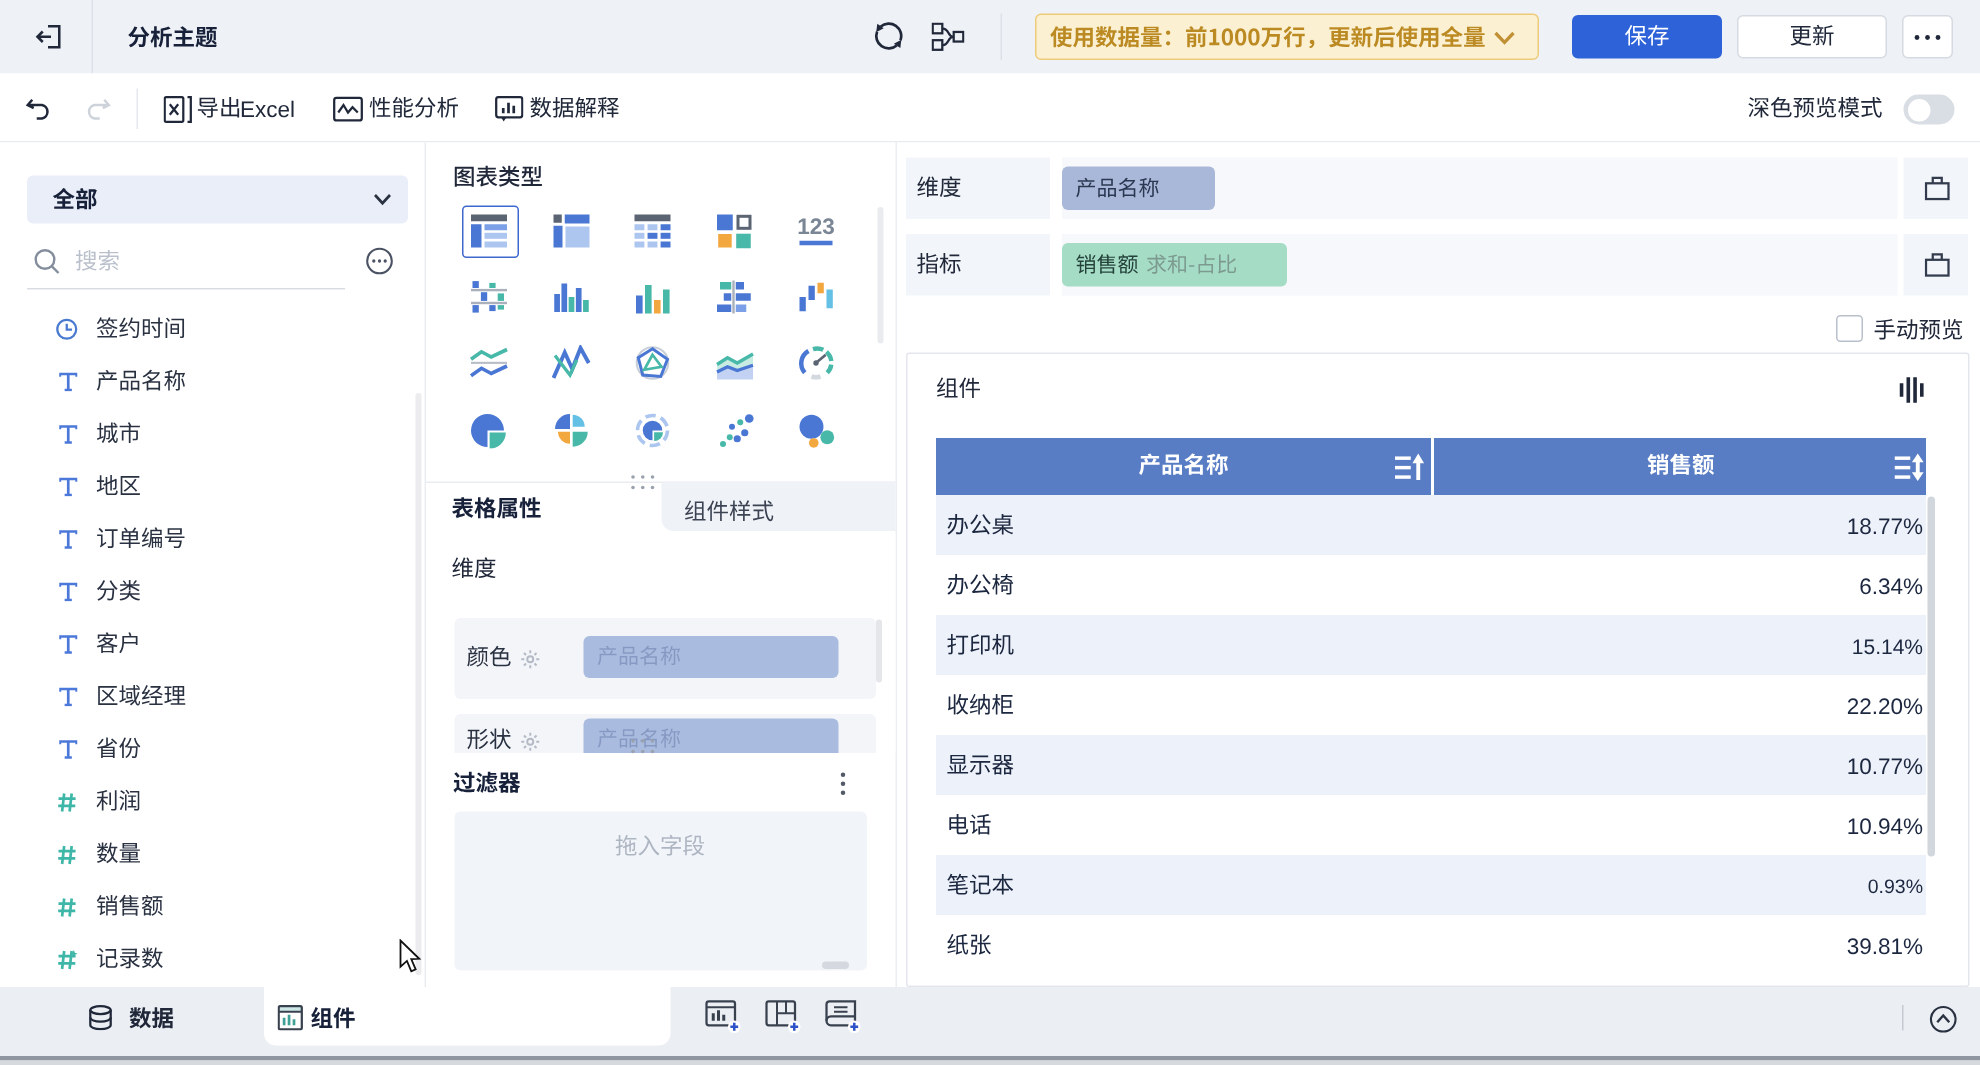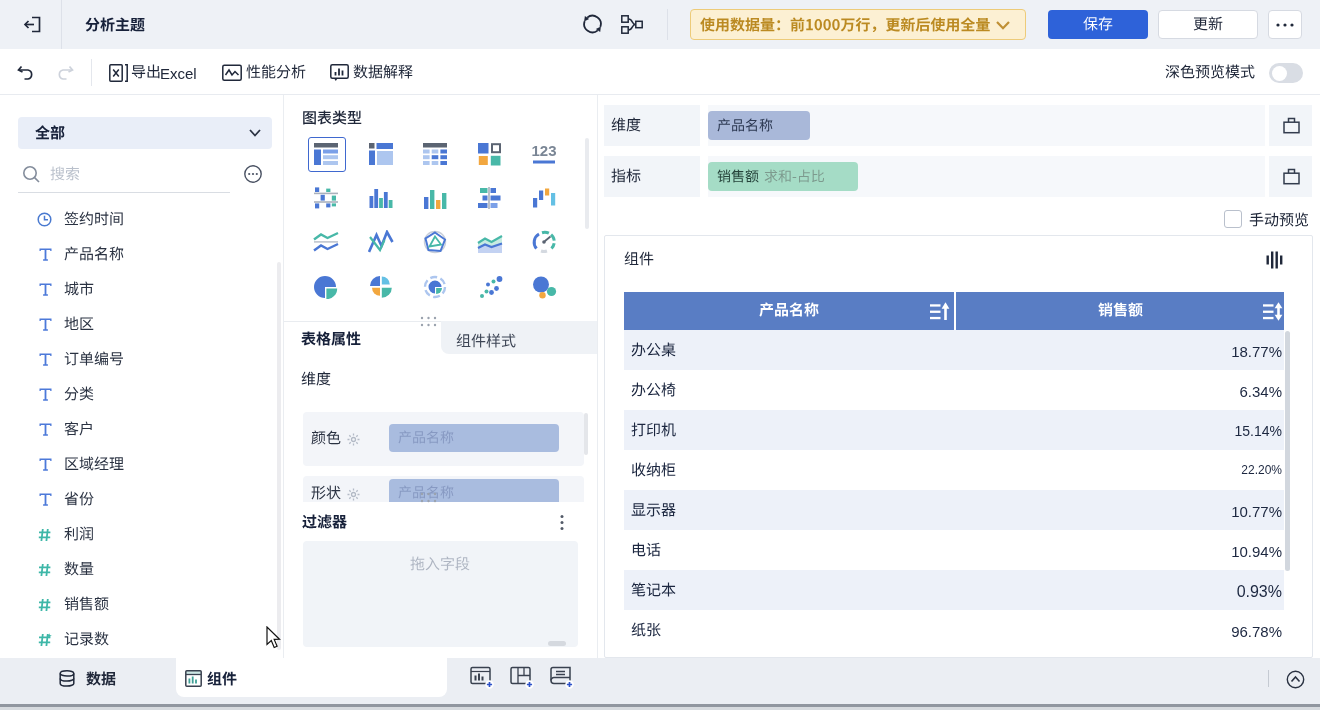--- a/index.html
+++ b/index.html
@@ -726,21 +726,21 @@
     </div>
 <div class="abs lt" style="left:1080px;top:422.5px;width:202px;text-align:right;font-size:14px;color:#1c2740">15.14%</div>
 <div class="abs" style="left:624px;top:449.5px;width:660px;height:40px;background:#ffffff"></div>
 <div style="position:absolute;left:631.0px;top:462.2px;line-height:0">
       <svg width="45.0" height="15" viewBox="0 0 45.0 15">
         <g transform="translate(0,13.20) scale(0.01500,-0.01500)">
           <path d="M588 574H805C784 447 751 338 703 248C651 340 611 446 583 559ZM577 840C548 666 495 502 409 401C426 386 453 353 463 338C493 375 519 418 543 466C574 361 613 264 662 180C604 96 527 30 426 -19C442 -35 466 -66 475 -81C570 -30 645 35 704 115C762 34 830 -31 912 -76C923 -57 947 -29 964 -15C878 27 806 95 747 178C811 285 853 416 881 574H956V645H611C628 703 643 765 654 828ZM92 100C111 116 141 130 324 197V-81H398V825H324V270L170 219V729H96V237C96 197 76 178 61 169C73 152 87 119 92 100Z M1042 53 1056 -18C1147 6 1269 35 1385 65L1379 128C1253 99 1126 70 1042 53ZM1636 839V707L1634 619H1412V-79H1482V165C1500 155 1522 139 1534 126C1599 199 1640 280 1666 362C1714 283 1762 198 1787 142L1850 180C1818 249 1748 361 1688 451C1694 484 1699 517 1702 550H1850V16C1850 2 1845 -3 1830 -3C1814 -4 1759 -5 1701 -3C1711 -22 1721 -54 1724 -74C1803 -74 1852 -73 1882 -62C1911 -49 1921 -26 1921 16V619H1706L1708 706V839ZM1482 182V550H1629C1616 427 1580 296 1482 182ZM1060 423C1075 430 1099 436 1225 453C1180 386 1139 333 1121 313C1089 275 1066 250 1045 246C1053 229 1064 196 1067 182C1087 194 1121 204 1373 254C1372 269 1372 296 1374 315L1167 277C1245 368 1323 480 1388 593L1330 628C1311 590 1289 553 1267 517L1133 502C1193 590 1251 703 1295 810L1229 840C1189 719 1116 587 1094 553C1072 518 1055 494 1038 490C1046 472 1057 437 1060 423Z M2192 840V647H2050V577H2181C2150 440 2088 280 2025 195C2038 177 2056 145 2064 123C2112 192 2158 306 2192 423V-79H2264V442C2292 393 2324 334 2338 303L2384 357C2366 385 2293 495 2264 533V577H2391V647H2264V840ZM2507 488H2812V290H2507ZM2933 788H2433V-40H2953V33H2507V219H2883V559H2507V714H2933Z" fill="#1c2740"></path>
         </g>
       </svg>
     </div>
-<div class="abs lt" style="left:1080px;top:462.5px;width:202px;text-align:right;font-size:12px;color:#1c2740">22.20%</div>
+<div class="abs lt" style="left:1080px;top:462.5px;width:202px;text-align:right;font-size:15px;color:#1c2740">22.20%</div>
 <div class="abs" style="left:624px;top:489.5px;width:660px;height:40px;background:#edf1f9"></div>
 <div style="position:absolute;left:631.0px;top:502.2px;line-height:0">
       <svg width="45.0" height="15" viewBox="0 0 45.0 15">
         <g transform="translate(0,13.20) scale(0.01500,-0.01500)">
           <path d="M244 570H757V466H244ZM244 731H757V628H244ZM171 791V405H833V791ZM820 330C787 266 727 180 682 126L740 97C786 151 842 230 885 300ZM124 297C165 233 213 145 236 93L297 123C275 174 224 260 183 322ZM571 365V39H423V365H352V39H40V-33H960V39H643V365Z M1234 351C1191 238 1117 127 1035 56C1054 46 1088 24 1104 11C1183 88 1262 207 1311 330ZM1684 320C1756 224 1832 94 1859 10L1934 44C1904 129 1826 255 1753 349ZM1149 766V692H1853V766ZM1060 523V449H1461V19C1461 3 1455 -1 1437 -2C1418 -3 1352 -3 1284 0C1296 -23 1308 -56 1311 -79C1400 -79 1459 -78 1494 -66C1530 -53 1542 -31 1542 18V449H1941V523Z M2196 730H2366V589H2196ZM2622 730H2802V589H2622ZM2614 484C2656 468 2706 443 2740 420H2452C2475 452 2495 485 2511 518L2437 532V795H2128V524H2431C2415 489 2392 454 2364 420H2052V353H2298C2230 293 2141 239 2030 198C2045 184 2064 158 2072 141L2128 165V-80H2198V-51H2365V-74H2437V229H2246C2305 267 2355 309 2396 353H2582C2624 307 2679 264 2739 229H2555V-80H2624V-51H2802V-74H2875V164L2924 148C2934 166 2955 194 2972 208C2863 234 2751 288 2675 353H2949V420H2774L2801 449C2768 475 2704 506 2653 524ZM2553 795V524H2875V795ZM2198 15V163H2365V15ZM2624 15V163H2802V15Z" fill="#1c2740"></path>
         </g>
       </svg>
     </div>
 <div class="abs lt" style="left:1080px;top:502.5px;width:202px;text-align:right;font-size:15px;color:#1c2740">10.77%</div>
 <div class="abs" style="left:624px;top:529.5px;width:660px;height:40px;background:#ffffff"></div>
@@ -753,30 +753,30 @@
     </div>
 <div class="abs lt" style="left:1080px;top:542.5px;width:202px;text-align:right;font-size:15px;color:#1c2740">10.94%</div>
 <div class="abs" style="left:624px;top:569.5px;width:660px;height:40px;background:#edf1f9"></div>
 <div style="position:absolute;left:631.0px;top:582.2px;line-height:0">
       <svg width="45.0" height="15" viewBox="0 0 45.0 15">
         <g transform="translate(0,13.20) scale(0.01500,-0.01500)">
           <path d="M58 159 65 93 426 124V44C426 -47 457 -71 570 -71C595 -71 773 -71 799 -71C894 -71 917 -38 928 78C906 83 876 94 859 106C852 14 844 -4 795 -4C756 -4 604 -4 574 -4C512 -4 501 5 501 44V131L944 169L937 234L501 197V302L853 332L846 394L501 365V456C630 470 753 489 849 512L807 573C646 533 367 503 127 488C134 471 143 444 145 426C235 431 332 439 426 448V358L107 331L114 268L426 295V190ZM184 845C153 744 99 645 36 579C54 569 85 549 100 538C133 577 165 626 194 681H245C271 634 297 577 308 541L374 566C364 597 343 641 321 681H476V745H224C236 772 247 799 257 827ZM578 845C549 746 495 653 429 592C447 582 479 561 493 549C527 584 560 630 589 681H661C683 643 706 599 715 568L781 592C773 617 756 650 737 681H935V745H620C632 772 642 799 651 827Z M1124 769C1179 720 1249 652 1280 608L1335 661C1300 703 1230 769 1176 815ZM1200 -61V-60C1214 -41 1242 -20 1408 98C1400 113 1389 143 1384 163L1280 92V526H1046V453H1206V93C1206 44 1175 10 1157 -4C1171 -17 1192 -45 1200 -61ZM1419 770V695H1816V442H1438V57C1438 -41 1474 -65 1586 -65C1611 -65 1790 -65 1816 -65C1925 -65 1951 -20 1962 143C1940 148 1908 161 1889 175C1884 33 1874 7 1812 7C1773 7 1621 7 1591 7C1527 7 1515 16 1515 56V370H1816V318H1891V770Z M2460 839V629H2065V553H2367C2294 383 2170 221 2037 140C2055 125 2080 98 2092 79C2237 178 2366 357 2444 553H2460V183H2226V107H2460V-80H2539V107H2772V183H2539V553H2553C2629 357 2758 177 2906 81C2920 102 2946 131 2965 146C2826 226 2700 384 2628 553H2937V629H2539V839Z" fill="#1c2740"></path>
         </g>
       </svg>
     </div>
-<div class="abs lt" style="left:1080px;top:582.5px;width:202px;text-align:right;font-size:16px;color:#1c2740">0.93%</div>
+<div class="abs lt" style="left:1080px;top:582.5px;width:202px;text-align:right;font-size:13px;color:#1c2740">0.93%</div>
 <div class="abs" style="left:624px;top:609.5px;width:660px;height:40px;background:#ffffff"></div>
 <div style="position:absolute;left:631.0px;top:622.2px;line-height:0">
       <svg width="30.0" height="15" viewBox="0 0 30.0 15">
         <g transform="translate(0,13.20) scale(0.01500,-0.01500)">
           <path d="M45 53 59 -20C154 4 280 35 401 65L394 130C265 100 133 71 45 53ZM64 423C79 430 103 436 234 454C188 387 145 334 126 314C94 278 70 254 48 250C55 232 66 202 71 186V182L72 183C94 195 132 205 402 260C401 275 400 303 402 323L179 282C258 370 335 478 401 586L340 624C322 589 301 554 279 520L141 506C203 592 264 702 310 809L241 841C198 720 122 589 99 555C76 521 58 497 40 493C49 474 60 438 64 423ZM439 -82C458 -68 488 -54 694 16C690 32 686 61 685 81L513 28V382H696C717 115 766 -71 868 -71C931 -71 955 -27 965 124C947 131 921 146 905 161C902 51 893 2 875 2C823 2 785 151 767 382H938V452H762C757 537 755 632 756 732C817 744 874 757 923 772L869 833C768 800 593 769 442 748V48C442 7 421 -13 406 -22C417 -36 433 -66 439 -82ZM691 452H513V694C568 701 626 709 682 719C683 625 686 535 691 452Z M1846 795C1790 692 1697 595 1598 533C1615 522 1644 496 1656 483C1756 552 1856 660 1919 774ZM1117 577C1112 480 1100 352 1088 273H1288C1278 93 1266 21 1248 3C1239 -6 1229 -8 1212 -8C1194 -8 1145 -7 1094 -3C1106 -22 1115 -50 1116 -70C1167 -73 1217 -73 1243 -71C1274 -68 1293 -62 1311 -42C1340 -12 1352 75 1364 310C1365 320 1366 341 1366 341H1166C1172 391 1177 450 1182 506H1360V802H1093V732H1288V577ZM1474 -85C1490 -71 1518 -59 1717 25C1715 41 1713 73 1713 95L1562 38V380H1660C1706 186 1791 22 1920 -66C1932 -46 1955 -20 1972 -5C1854 66 1772 212 1730 380H1958V452H1562V820H1488V452H1376V380H1488V47C1488 7 1460 -12 1442 -21C1454 -36 1469 -67 1474 -85Z" fill="#1c2740"></path>
         </g>
       </svg>
     </div>
-<div class="abs lt" style="left:1080px;top:622.5px;width:202px;text-align:right;font-size:15px;color:#1c2740">96.78%</div>
+<div class="abs lt" style="left:1080px;top:622.5px;width:202px;text-align:right;font-size:15px;color:#1c2740">39.81%</div>
 <div class="abs" style="left:1285px;top:331px;width:5px;height:240px;background:#d2d7de;border-radius:2.5px"></div>
 <div class="abs" style="left:0;top:658px;width:1320px;height:46px;background:#ebeef3"></div>
 <div class="abs" style="left:0;top:704px;width:1320px;height:3px;background:#90969f"></div>
 <div class="abs" style="left:0;top:707px;width:1320px;height:3px;background:#d6dade"></div>
 <div class="abs" style="left:176px;top:658px;width:271px;height:39px;background:#fff;border-radius:0 0 8px 8px"></div>
 <svg class="abs" style="left:59px;top:670px" width="16" height="17" viewBox="0 0 16 17">
 <ellipse cx="8" cy="3.4" rx="6.8" ry="2.6" fill="none" stroke="#20283a" stroke-width="1.5"></ellipse>
 <path d="M1.2 3.4 V13.4 C1.2 14.9 4.2 16.1 8 16.1 C11.8 16.1 14.8 14.9 14.8 13.4 V3.4" fill="none" stroke="#20283a" stroke-width="1.5"></path>
 <path d="M1.2 8.4 C1.2 9.9 4.2 11.1 8 11.1 C11.8 11.1 14.8 9.9 14.8 8.4" fill="none" stroke="#20283a" stroke-width="1.5"></path>
 </svg>

